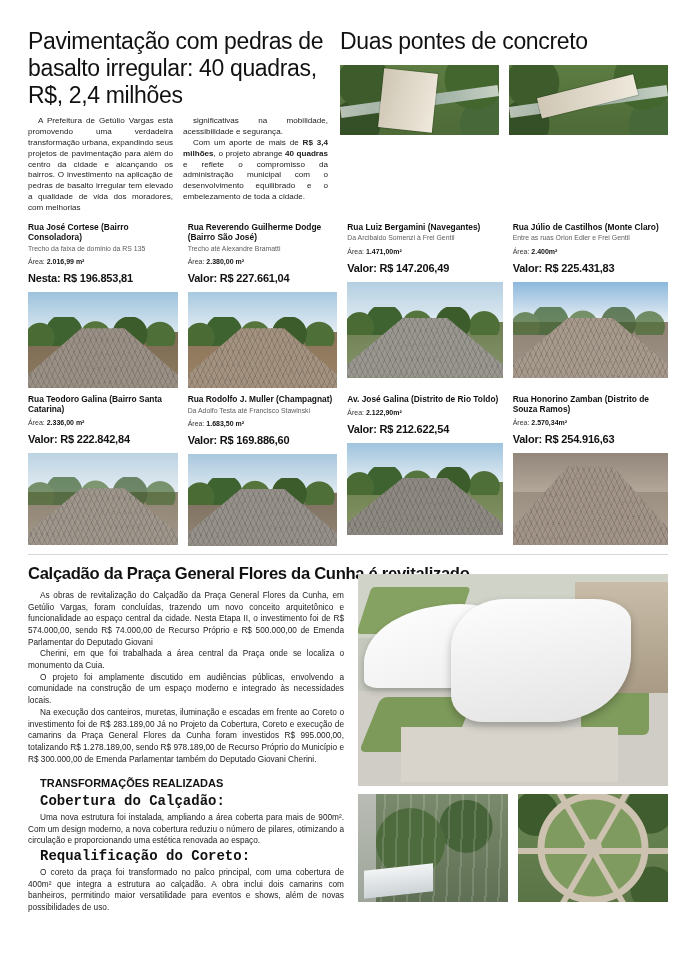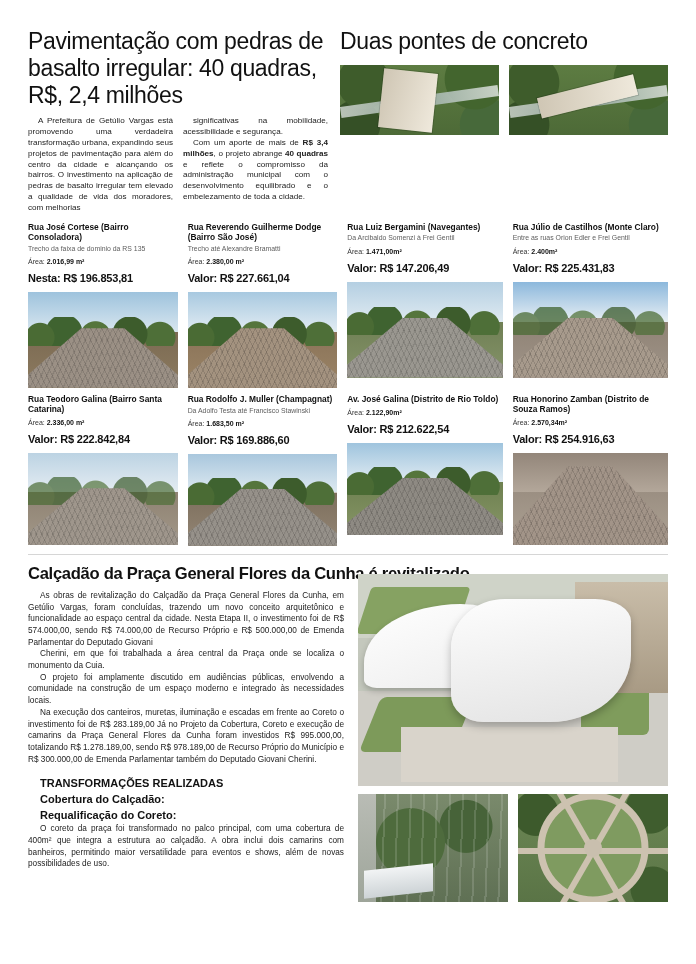--- a/index.html
+++ b/index.html
@@ -224,21 +224,21 @@
 
   .bottom-hl {
     font-weight: bold; font-size: 16.6px; letter-spacing: -0.3px;
     color: #111; margin-bottom: 6px;
   }
   .bottom-body { font-size: 8.25px; line-height: 1.42; text-align: justify; color: #222; }
   .bottom-body p { text-indent: 12px; margin-bottom: 0; }
   .sec-head {
     font-weight: bold; font-size: 11px; margin-top: 11px; text-indent: 12px; color: #111;
   }
-  .sub-head { font-weight: bold; font-size: 11px; text-indent: 12px; color: #111; }
+  .sub-head { font-weight: bold; font-size: 14px; text-indent: 12px; color: #111; font-family: Liberation Mono, monospace; }
 
   .big-value {
     font-weight: bold; font-size: 17px; letter-spacing: -0.3px;
     color: #111; margin-top: 16px;
   }
   .mini-row { display: flex; gap: 10px; margin-top: 8px; }
   .mini-row .photo { flex: 1; }
 </style>
 </head>
 <body>
@@ -392,20 +392,21 @@
 
     <div class="bottom-left">
       <div class="bottom-hl" style="width:530px;">Calçadão da Praça General Flores da Cunha é revitalizado</div>
       <div class="bottom-body">
         <p>As obras de revitalização do Calçadão da Praça General Flores da Cunha, em Getúlio Vargas, foram concluídas, trazendo um novo conceito arquitetônico e funcionalidade ao espaço central da cidade. Nesta Etapa II, o investimento foi de R$ 574.000,00, sendo R$ 74.000,00 de Recurso Próprio e R$ 500.000,00 de Emenda Parlamentar do Deputado Giovani</p>
         <p>Cherini, em que foi trabalhada a área central da Praça onde se localiza o monumento da Cuia.</p>
         <p>O projeto foi amplamente discutido em audiências públicas, envolvendo a comunidade na construção de um espaço moderno e integrado às necessidades locais.</p>
         <p>Na execução dos canteiros, muretas, iluminação e escadas em frente ao Coreto o investimento foi de R$ 283.189,00 Já no Projeto da Cobertura, Coreto e execução de camarins da Praça General Flores da Cunha foram investidos R$ 995.000,00, totalizando R$ 1.278.189,00, sendo R$ 978.189,00 de Recurso Próprio do Município e R$ 300.000,00 de Emenda Parlamentar também do Deputado Giovani Cherini.</p>
         <div class="sec-head">TRANSFORMAÇÕES REALIZADAS</div>
         <div class="sub-head">Cobertura do Calçadão:</div>
+        <p>Uma nova estrutura foi instalada, ampliando a área coberta para mais de 900m². Com um design moderno, a nova cobertura reduziu o número de pilares, otimizando a circulação e proporcionando uma estética renovada ao espaço.</p>
         <div class="sub-head">Requalificação do Coreto:</div>
         <p>O coreto da praça foi transformado no palco principal, com uma cobertura de 400m² que integra a estrutura ao calçadão. A obra inclui dois camarins com banheiros, permitindo maior versatilidade para eventos e shows, além de novas possibilidades de uso.</p>
       </div>
     </div>
 
     <div class="bottom-right">
       <div class="photo render" style="height:212px;margin-top:10px;">
         <div class="bg"></div>
         <div class="green1"></div>
         <div class="green2"></div>

